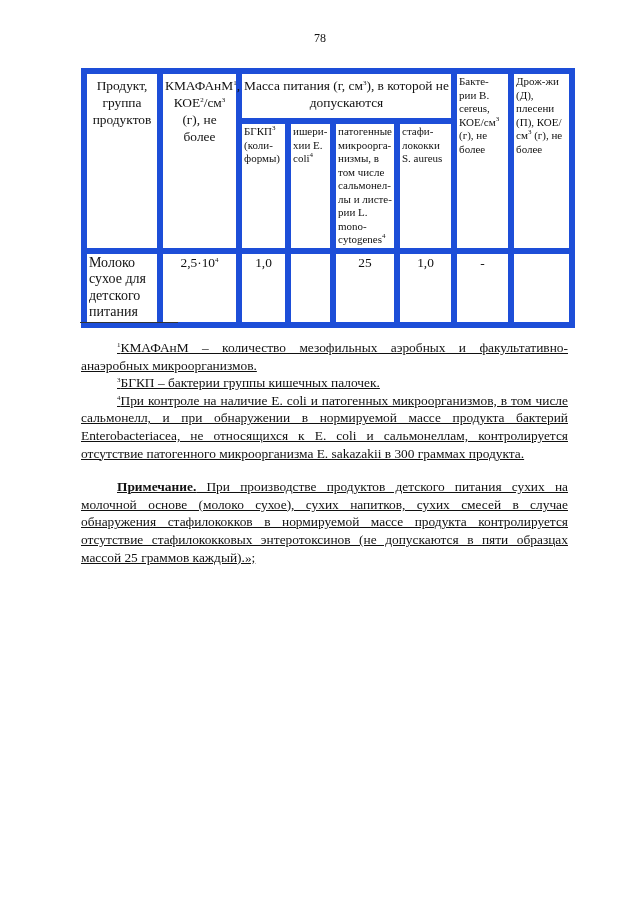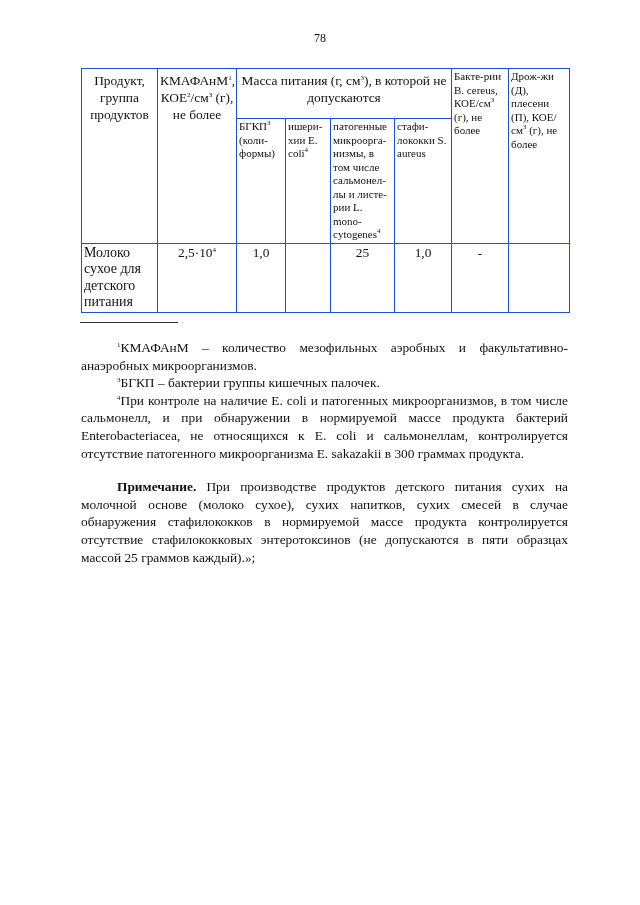--- a/index.html
+++ b/index.html
@@ -1,24 +1,24 @@
 <!DOCTYPE html>
 <html><head>
 <meta charset="utf-8">
 <style>
   html, body { margin:0; padding:0; background:#fff; }
   body { width:640px; height:905px; position:relative; font-family:"Liberation Serif", serif; color:#111; overflow:hidden; }
   .page-num { position:absolute; top:31px; left:0; width:640px; text-align:center; font-size:12px; }
   table.main { position:absolute; left:81px; top:68px; width:488px; border-collapse:collapse; table-layout:fixed; font-size:12.6px; line-height:15px; }
-  table.main td { border:1px solid #1d4ed8; vertical-align:top; padding:1px 2px; }
+  table.main td { border:6px solid #1d4ed8; vertical-align:top; padding:1px 2px; }
   .c { text-align:center; }
   .small { font-size:11px; line-height:13.5px; }
   sup { font-size:7px; line-height:0; vertical-align:super; }
   .fn-rule { position:absolute; left:80px; top:322px; width:98px; border-top:1px solid #333; }
-  .notes { position:absolute; left:81px; top:339px; width:487px; font-size:13.4px; line-height:17.6px; text-align:justify; }
+  .notes { position:absolute; left:81px; top:339px; width:487px; font-size:13.4px; line-height:17.6px; text-align:justify;text-decoration:underline; }
   .notes p { margin:0; text-indent:36px; }
   .notes p.note { margin-top:16px; }
   b { font-weight:bold; }
 </style>
 </head>
 <body>
 
 <div class="page-num">78</div>
 
 <table class="main">

